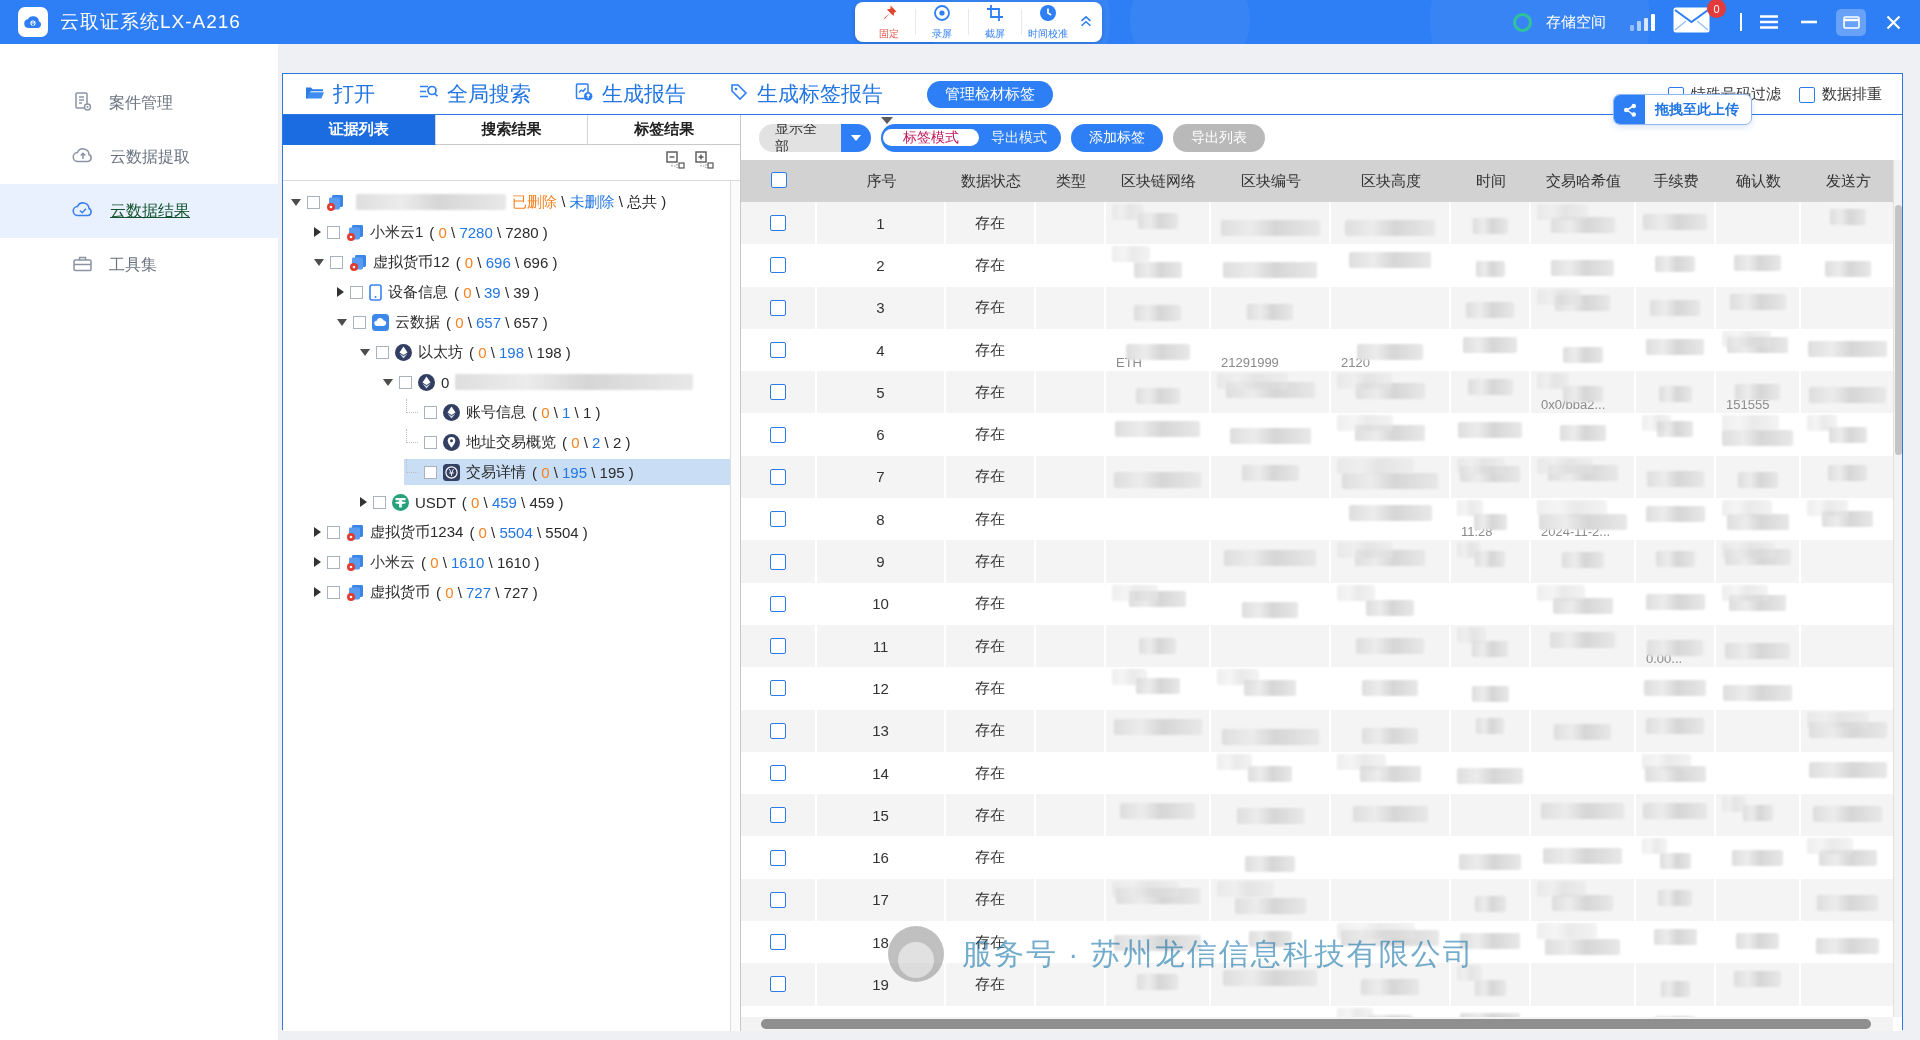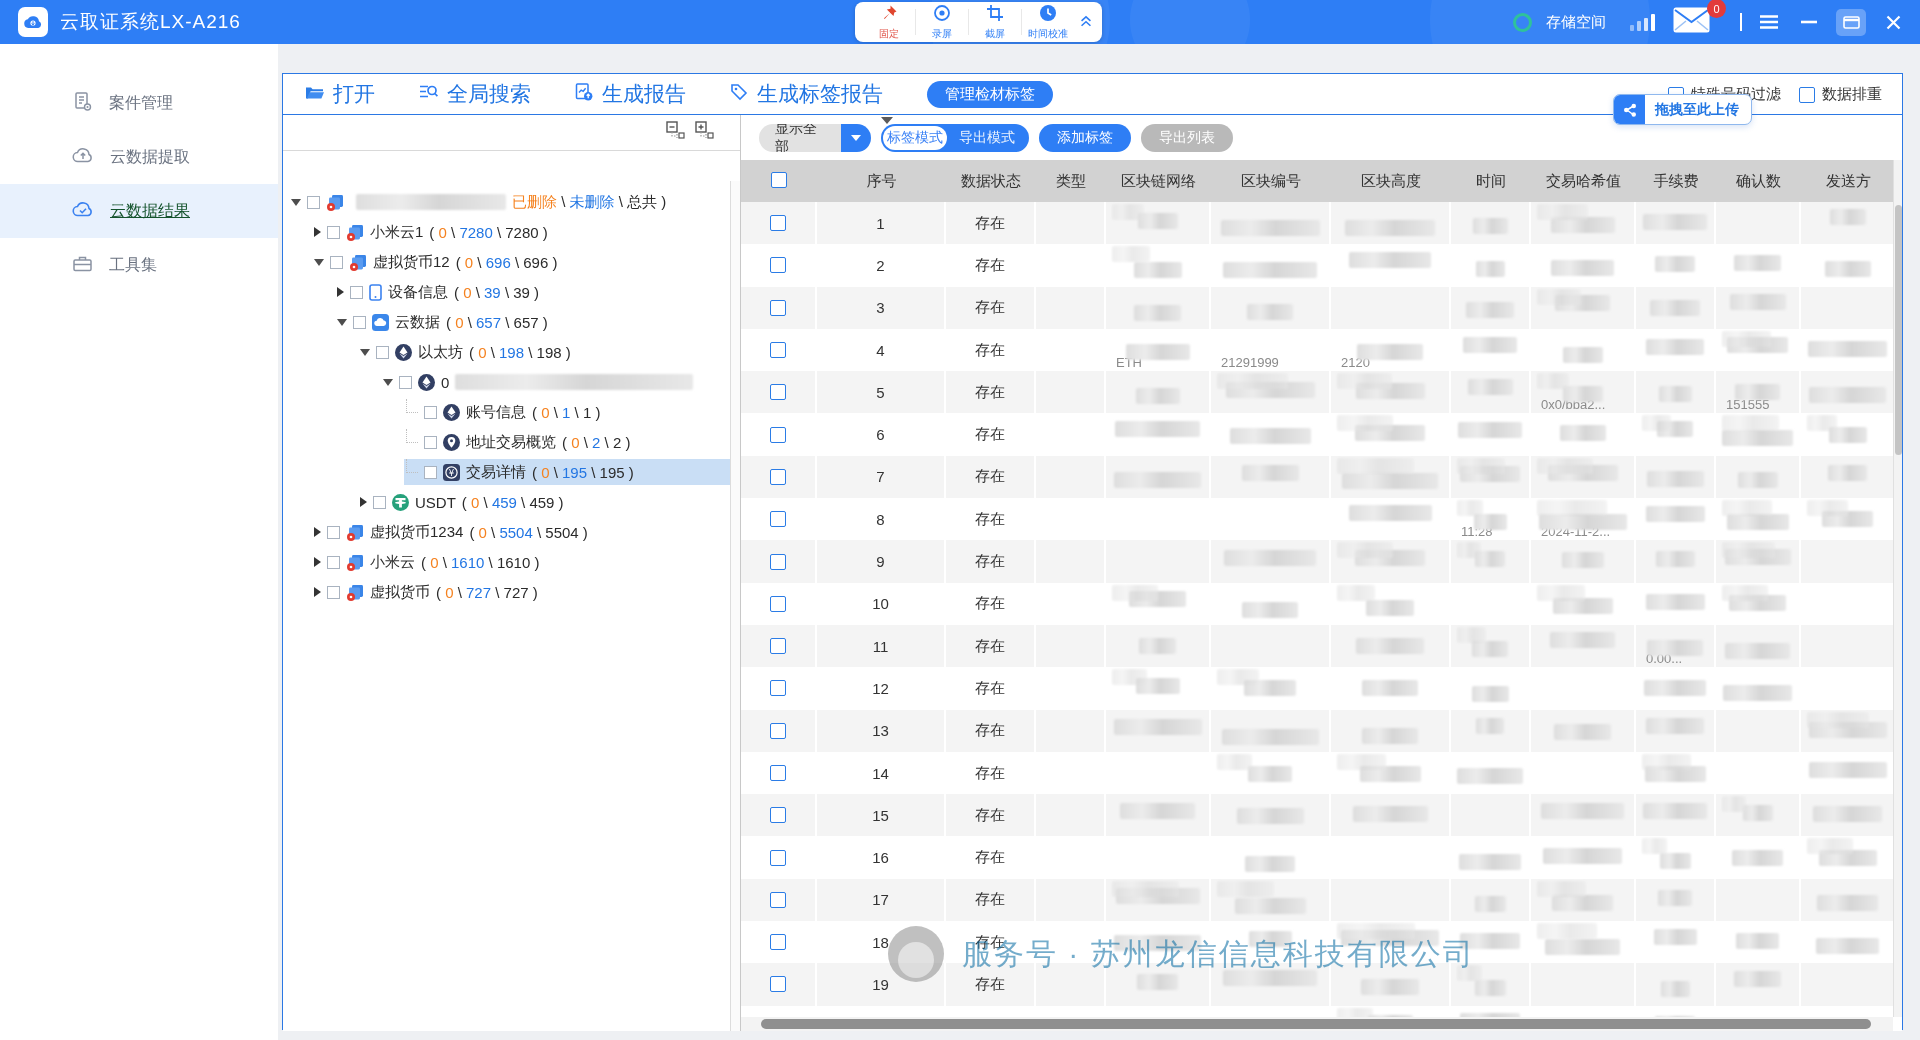--- a/index.html
+++ b/index.html
@@ -84,21 +84,21 @@
     background:linear-gradient(90deg,#dedede,#ececec 30%,#d6d6d6 55%,#e8e8e8); filter:blur(1px); }
 
   
   .table-panel { position:absolute; left:458px; top:41px; right:0; height:916px; background:#fff; overflow:hidden; }
   .table-toolbar { position:absolute; left:0; top:0; width:100%; height:45px; display:flex; align-items:center; padding-left:18px; }
   .dd { display:flex; align-items:center; height:28px; border-radius:14px; overflow:hidden; cursor:pointer; }
   .dd .dd-label { background:#e2e2e2; color:#333; font-size:14px; height:28px; display:flex; align-items:center; padding:0 16px; width:82px; }
   .dd .dd-arrow { background:#2e7ef5; width:30px; height:28px; display:flex; align-items:center; justify-content:center; }
   .dd .dd-arrow i { width:0; height:0; border-left:5px solid transparent; border-right:5px solid transparent; border-top:6px solid #fff; }
   .mode-toggle { margin-left:10px; height:28px; background:#2e7ef5; border-radius:14px; display:flex; align-items:center; padding:2px; cursor:pointer; }
-  .mode-on { background:#fff; color:#3b82f6; border-radius:12px; height:24px; display:flex; align-items:center; padding:0 4px; font-size:14px; }
+  .mode-on { background:#fff; color:#be185d; border-radius:12px; height:17px; display:flex; align-items:center; padding:0 20px; font-size:14px; }
   .mode-off { color:rgba(255,255,255,.9); font-size:14px; padding:0 12px; }
   .pill2 { margin-left:10px; height:28px; border-radius:14px; border:none; color:#fff; font-size:14px; padding:0 18px; cursor:pointer; }
   .pill2.blue { background:#2e7ef5; }
   .pill2.gray { background:#b9b9b9; }
   .search-area { position:absolute; right:21px; top:10px; display:flex; align-items:center; gap:13px; }
   .search-box { width:210px; height:30px; border:1px solid #d9d9d9; border-radius:15px; display:flex; align-items:center; padding:0 12px; gap:8px; background:#fff; }
   .search-box input { border:none; outline:none; font-size:15px; color:#333; width:160px; background:transparent; }
   .search-box input::placeholder { color:#c3c3c3; }
   .search-btn { width:58px; height:30px; border:none; border-radius:15px; background:#2e7ef5; color:#fff; font-size:15px; cursor:pointer; }
 
@@ -312,20 +312,25 @@
             <path d="M8 12l8-5M8 12l8 6" stroke="#fff" stroke-width="2" fill="none"></path>
             <circle cx="7" cy="12" r="3" fill="#fff"></circle>
             <circle cx="17" cy="6.5" r="3" fill="#fff"></circle>
             <circle cx="17" cy="18" r="3" fill="#fff"></circle>
           </svg>
       </span>
       <span class="ulabel">拖拽至此上传</span>
     </div>
 
     <div class="tree-panel">
+      <div class="tree-tabs" id="tree-tabs">
+          <div class="tree-tab active">证据列表</div>
+          <div class="tree-tab">搜索结果</div>
+          <div class="tree-tab">标签结果</div>
+        </div>
       <div class="tree-tools">
         <span class="ticon">
           <svg width="19" height="19" viewBox="0 0 19 19">
               <rect x="1" y="1" width="10" height="10" fill="none" stroke="#555" stroke-width="1.4"></rect>
               <path d="M3.5 6h5" stroke="#555" stroke-width="1.4"></path>
               <path d="M6 11v4h5M11 13v4" stroke="#999" stroke-width="1.2" stroke-dasharray="1.5 1.5" fill="none"></path>
               <rect x="13" y="12" width="5" height="5" fill="none" stroke="#555" stroke-width="1.2"></rect>
             </svg>
         </span>
         <span class="ticon">

